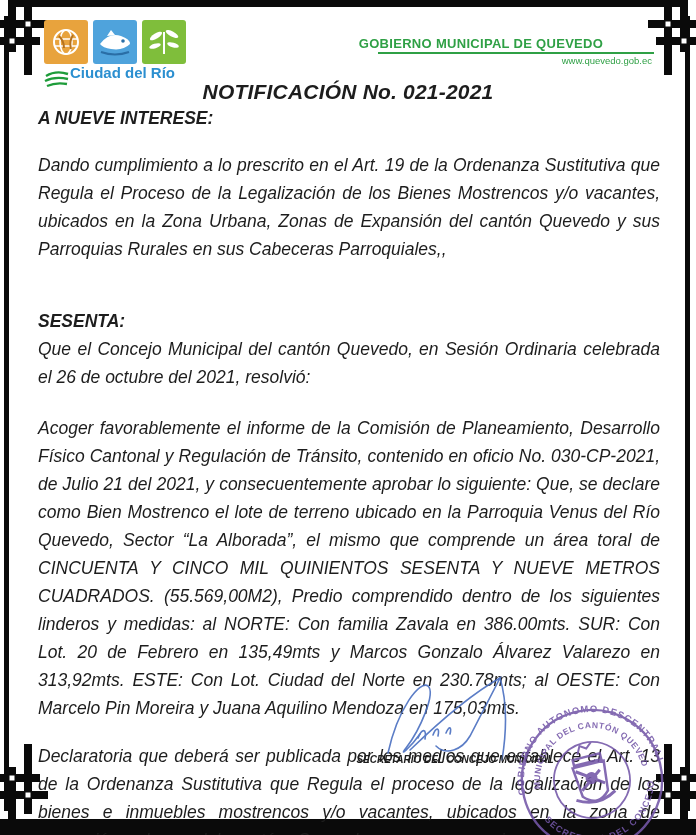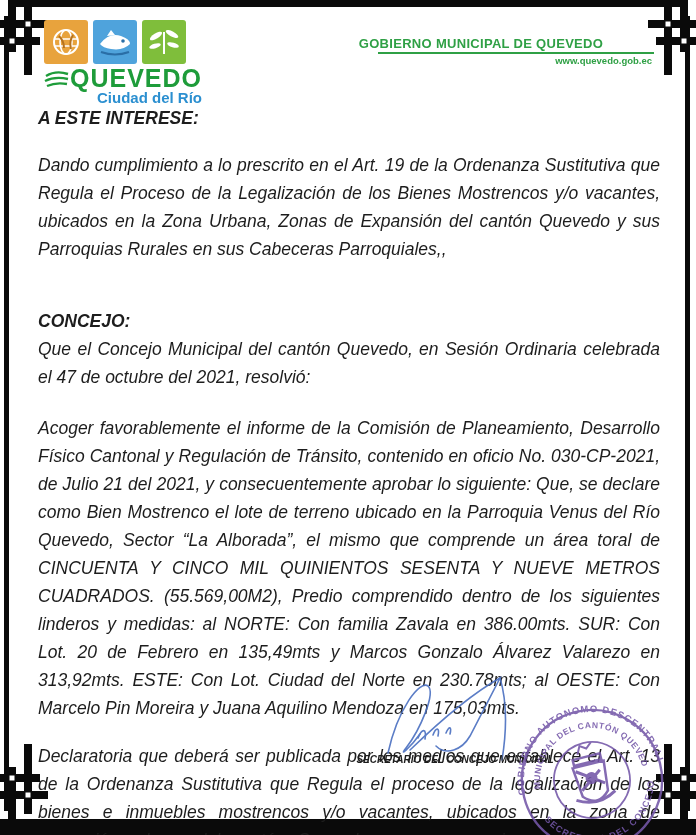--- a/index.html
+++ b/index.html
@@ -27,21 +27,21 @@
   .logo-sq{width:44px;height:44px;border-radius:3px;display:flex;align-items:center;justify-content:center;}
   .logo-sq.orange{background:#E8A33D;}
   .logo-sq.blue{background:#4FA3DC;}
   .logo-sq.green{background:#7FBE3B;}
   .logo-wordrow{display:flex;align-items:flex-start;margin-top:2px;}
   .logo-word{font-size:25px;font-weight:bold;color:#1E9C3A;letter-spacing:1px;line-height:1;}
   .logo-tag{font-size:15px;font-weight:bold;color:#2B8FD0;text-align:right;margin-top:-2px;}
   .org-block{position:absolute;left:300px;right:34px;top:36px;text-align:center;}
   .org-name{font-size:13px;font-weight:bold;color:#2FA045;letter-spacing:.3px;white-space:nowrap;}
   .org-rule{height:2px;background:#2FA045;margin:1px 8px 0 78px;}
-  .org-web{font-size:9.5px;font-weight:bold;color:#2FA045;text-align:right;padding-right:10px;margin-top:1px;}
+  .org-web{font-size:9.5px;font-weight:normal;color:#2FA045;text-align:right;padding-right:10px;margin-top:1px;}
   
   .doc-title{
     position:absolute;left:0;right:0;top:80px;text-align:center;
     font-size:21px;font-weight:bold;font-style:italic;letter-spacing:.2px;
   }
   .content{position:absolute;left:38px;right:36px;top:104px;font-style:italic;font-size:17.5px;line-height:1.6;}
   .salutation{font-weight:bold;font-size:17.5px;}
   .para{text-align:justify;margin:0;}
   .p-intro{margin-top:19px;}
   .p-session{margin-top:44px;}
@@ -140,38 +140,38 @@
           <ellipse cx="9" cy="22" rx="6" ry="2.3" fill="#ffffff" transform="rotate(-18 9 22)"></ellipse>
           <ellipse cx="27" cy="21" rx="6" ry="2.3" fill="#ffffff" transform="rotate(16 27 21)"></ellipse>
         </svg>
       </div>
     </div>
     <div class="logo-wordrow">
       <svg width="26" height="26" viewBox="0 0 26 26">
         <path d="M2,10 q10,-6 22,-2 M1,15 q10,-5 23,-2 M3,20 q9,-4 20,-2" stroke="#1E9C3A" stroke-width="2.4" fill="none"></path>
       </svg>
       <div>
-        <div class="logo-word">QUEVEDO</div>
         <div class="logo-tag">Ciudad del Río</div>
       </div>
     </div>
   </div>
 
   <div class="org-block">
     <div class="org-name">GOBIERNO MUNICIPAL DE QUEVEDO</div>
     <div class="org-rule"></div>
     <div class="org-web">www.quevedo.gob.ec</div>
   </div>
 
+  <div class="doc-title">NOTIFICACIÓN No. 021-2021</div>
 
   <div class="content">
-    <div class="salutation">A ESTE INTERESE:</div>
+    <div class="salutation">A NUEVE INTERESE:</div>
     <p class="para p-intro">Dando cumplimiento a lo prescrito en el Art. 19 de la Ordenanza Sustitutiva que Regula el Proceso de la Legalización de los Bienes Mostrencos y/o vacantes, ubicados en la Zona Urbana, Zonas de Expansión del cantón Quevedo y sus Parroquias Rurales en sus Cabeceras Parroquiales,,</p>
-    <p class="para p-session"><span class="label-bold">CONCEJO:</span><br>
-      <span>Que el Concejo Municipal del cantón Quevedo, en Sesión Ordinaria celebrada el 47 de octubre del 2021, resolvió:</span></p>
+    <p class="para p-session"><span class="label-bold">SESENTA:</span><br>
+      <span>Que el Concejo Municipal del cantón Quevedo, en Sesión Ordinaria celebrada el 26 de octubre del 2021, resolvió:</span></p>
     <p class="para p-resolution">Acoger favorablemente el informe de la Comisión de Planeamiento, Desarrollo Físico Cantonal y Regulación de Tránsito, contenido en oficio No. 030-CP-2021, de Julio 21 del 2021, y consecuentemente aprobar lo siguiente: Que, se declare como Bien Mostrenco el lote de terreno ubicado en la Parroquia Venus del Río Quevedo, Sector “La Alborada”, el mismo que comprende un área toral de CINCUENTA Y CINCO MIL QUINIENTOS SESENTA Y NUEVE METROS CUADRADOS. (55.569,00M2), Predio comprendido dentro de los siguientes linderos y medidas: al NORTE: Con familia Zavala en 386.00mts. SUR: Con Lot. 20 de Febrero en 135,49mts y Marcos Gonzalo Álvarez Valarezo en 313,92mts. ESTE: Con Lot. Ciudad del Norte en 230.78mts; al OESTE: Con Marcelo Pin Moreira y Juana Aquilino Mendoza en 175,03mts.</p>
     <p class="para p-declaration">Declaratoria que deberá ser publicada por los medios que establece el Art. 13 de la Ordenanza Sustitutiva que Regula el proceso de la legalización de los bienes e inmuebles mostrencos y/o vacantes, ubicados en la zona de expansión urbana del cantón Quevedo y sus parroquias rurales en sus cabeceras parroquiales.</p>
 
   </div>
 
   <svg class="sig-scribble" width="180" height="110" viewBox="0 0 180 110">
     <g stroke="#4A6FC0" stroke-width="1.6" fill="none" opacity="0.9" stroke-linecap="round">
       <path d="M30,85 C40,40 62,12 70,18 C78,25 62,62 48,80 C40,90 52,80 62,66"></path>
       <path d="M60,70 c4,-10 9,-10 7,1 m8,-4 c3,-8 7,-8 5,1 m8,-3 c3,-7 6,-7 4,1"></path>
       <path d="M52,82 C80,55 115,25 142,10 L112,68 C104,82 88,88 78,78"></path>

